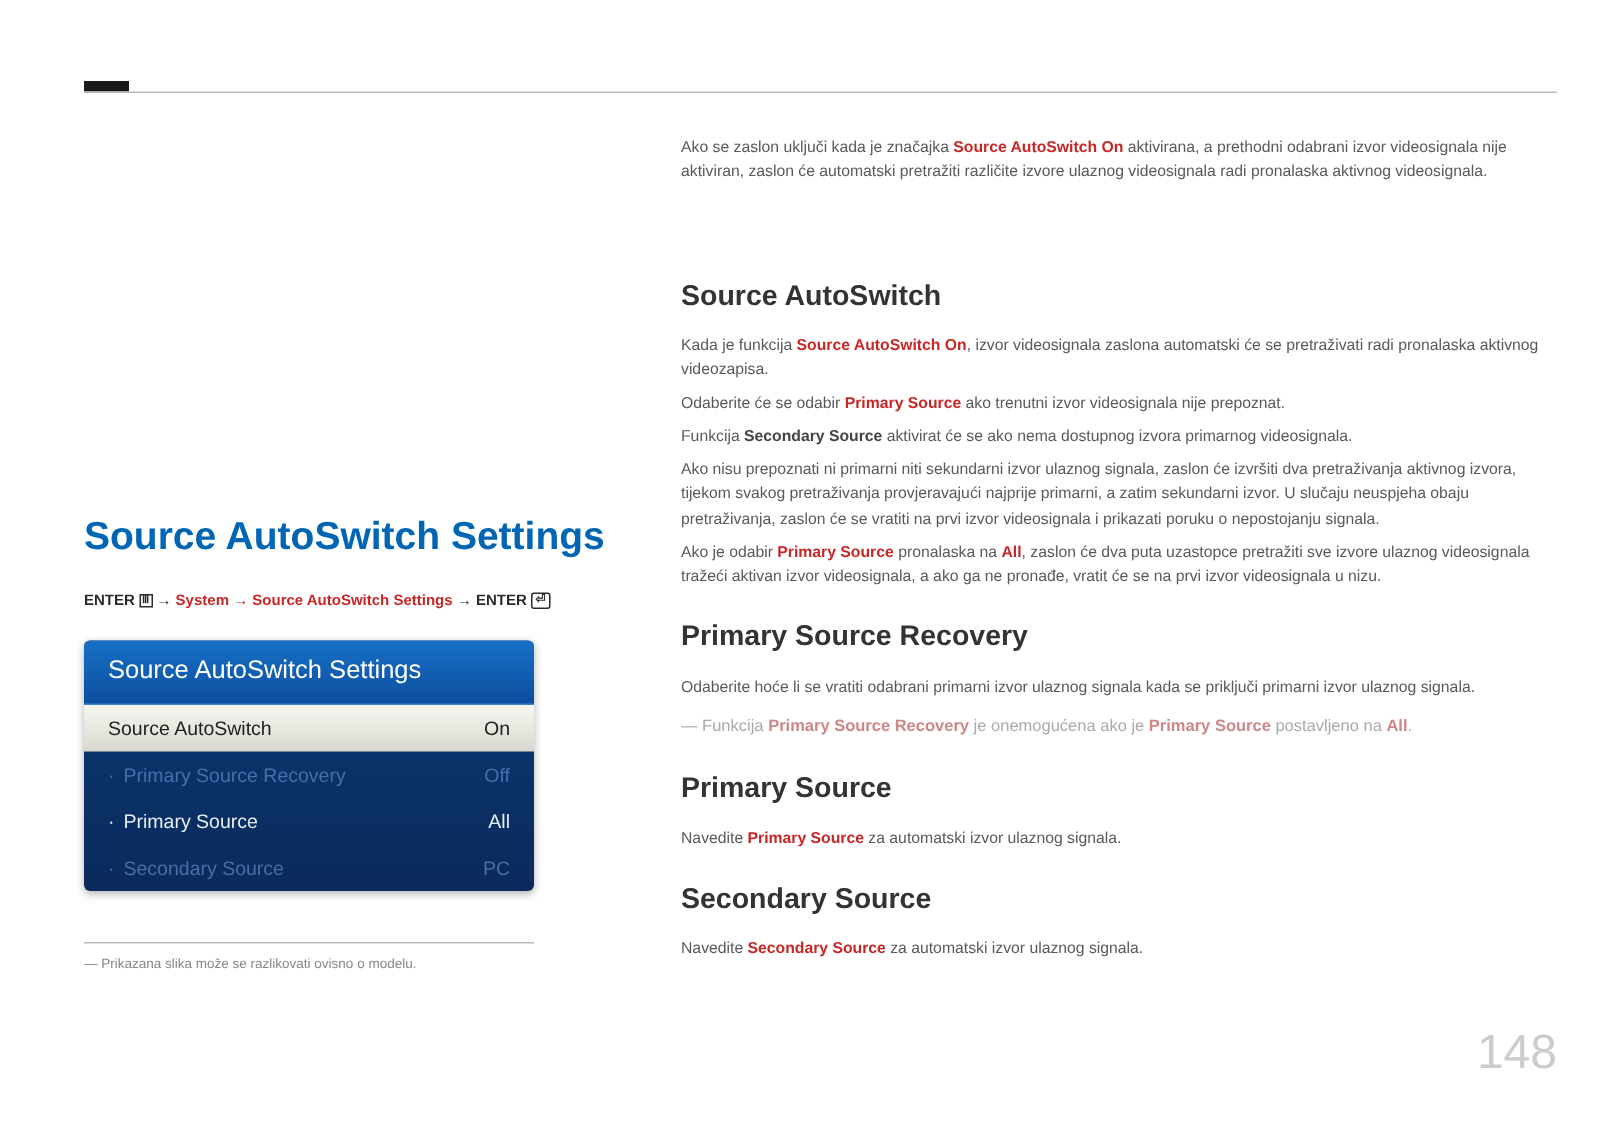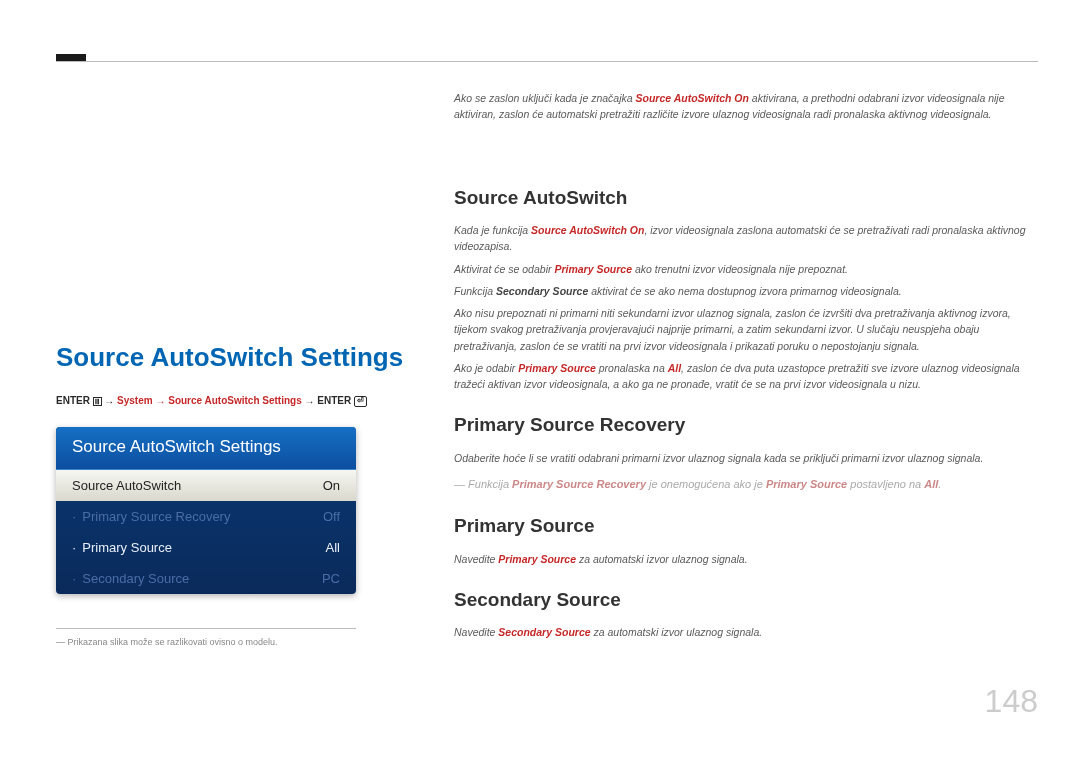--- a/index.html
+++ b/index.html
@@ -126,21 +126,21 @@
   }
   .footnote::before { content: "― "; }
   .right-col h2 {
     color: #333;
     font-size: 19px;
     font-weight: 600;
     margin-top: 18px;
     margin-bottom: 10px;
   }
   .right-col h2:first-of-type { margin-top: 60px; }
-  .right-col p { margin-bottom: 6px; font-style: italic; }
+  .right-col p { margin-bottom: 6px; }
   .right-col .bold-red { color: #c62828; font-weight: bold; }
   .right-col .bold { font-weight: bold; color: #444; }
   .note {
     font-size: 11px;
     color: #aaa;
     margin-top: 10px;
   }
   .note::before { content: "― "; }
   .note .bold-red { color: #c88; }
   .page-num {
@@ -199,21 +199,21 @@
   <div class="right-col">
     <p>
       <span>Ako se zaslon uključi kada je značajka </span><span class="bold-red">Source AutoSwitch On</span><span> aktivirana, a prethodni odabrani izvor videosignala nije aktiviran, zaslon će automatski pretražiti različite izvore ulaznog videosignala radi pronalaska aktivnog videosignala.</span>
     </p>
 
     <h2>Source AutoSwitch</h2>
     <p>
       <span>Kada je funkcija </span><span class="bold-red">Source AutoSwitch On</span><span>, izvor videosignala zaslona automatski će se pretraživati radi pronalaska aktivnog videozapisa.</span>
     </p>
     <p>
-      <span>Aktivirat će se odabir </span><span class="bold-red">Primary Source</span><span> ako trenutni izvor videosignala nije prepoznat.</span>
+      <span>Odaberite će se odabir </span><span class="bold-red">Primary Source</span><span> ako trenutni izvor videosignala nije prepoznat.</span>
     </p>
     <p>
       <span>Funkcija </span><span class="bold">Secondary Source</span><span> aktivirat će se ako nema dostupnog izvora primarnog videosignala.</span>
     </p>
     <p>Ako nisu prepoznati ni primarni niti sekundarni izvor ulaznog signala, zaslon će izvršiti dva pretraživanja aktivnog izvora, tijekom svakog pretraživanja provjeravajući najprije primarni, a zatim sekundarni izvor. U slučaju neuspjeha obaju pretraživanja, zaslon će se vratiti na prvi izvor videosignala i prikazati poruku o nepostojanju signala.</p>
     <p>
       <span>Ako je odabir </span><span class="bold-red">Primary Source</span><span> pronalaska na </span><span class="bold-red">All</span><span>, zaslon će dva puta uzastopce pretražiti sve izvore ulaznog videosignala tražeći aktivan izvor videosignala, a ako ga ne pronađe, vratit će se na prvi izvor videosignala u nizu.</span>
     </p>
 
     <h2>Primary Source Recovery</h2>

